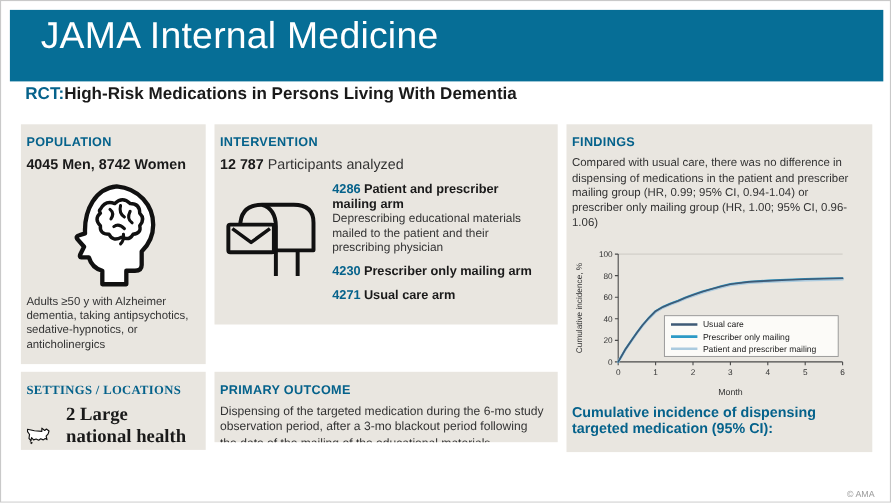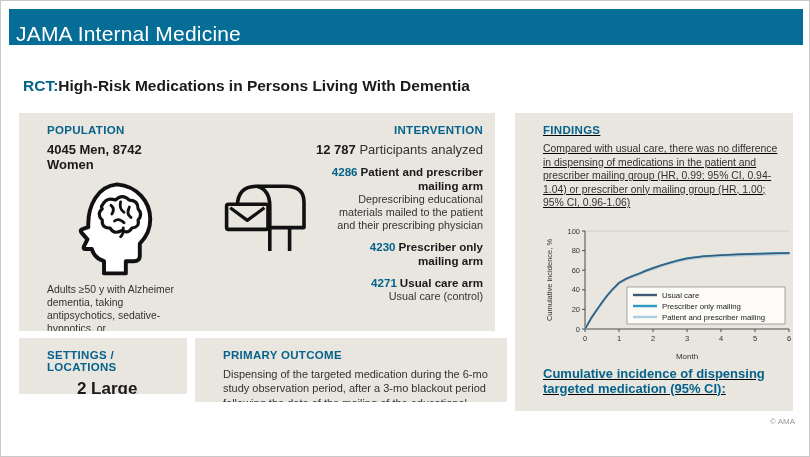--- a/index.html
+++ b/index.html
@@ -10,65 +10,65 @@
     --body:#333333;
   }
   *{box-sizing:border-box;margin:0;padding:0;}
   html,body{background:#ffffff;}
   body{font-family:"Liberation Sans", sans-serif;}
   .canvas{
     position:relative;width:810px;height:457px;background:#fff;
     border:1px solid #C9C9C9;overflow:hidden;
   }
   .band{
-    position:absolute;left:8px;top:8px;width:794px;height:36px;
+    position:absolute;left:8px;top:8px;width:794px;height:65px;
     background:var(--band);color:#fff;
-    font-size:21px;font-weight:400;letter-spacing:.2px;
-    line-height:49px;padding-left:7px;
+    font-size:34px;font-weight:400;letter-spacing:.2px;
+    line-height:49px;padding-left:28px;
   }
   .rct-title{
     position:absolute;left:22px;top:76px;font-size:15.5px;font-weight:bold;color:var(--ink);
   }
   .rct-title .tag{color:var(--accent);margin-right:0;}
   .panel{
-    position:absolute;background:var(--panel);padding:11px 12px 10px 28px;overflow:hidden;
+    position:absolute;background:var(--panel);padding:11px 12px 10px 5px;overflow:hidden;
   }
   .p-pop{left:18px;top:112px;width:168px;height:218px;}
-  .p-int{left:182px;top:112px;width:312px;height:218px;text-align:right;}
-  .p-find{left:514px;top:112px;width:278px;height:298px;text-decoration:underline;}
-  .p-set{left:18px;top:337px;width:168px;height:56px;}
+  .p-int{left:194px;top:112px;width:312px;height:182px;}
+  .p-find{left:514px;top:112px;width:278px;height:298px;}
+  .p-set{left:18px;top:337px;width:168px;height:71px;font-family:Liberation Serif, serif;}
   .p-out{left:194px;top:337px;width:312px;height:64px;}
   .ph{
     color:var(--accent);font-size:11.5px;font-weight:bold;letter-spacing:.3px;margin-bottom:6px;
   }
   .bold-line{font-size:13px;font-weight:bold;color:var(--ink);}
   .small{font-size:10.4px;color:var(--body);line-height:1.24;}
   .pop-icon-wrap{display:flex;justify-content:center;margin:7px 0 7px 0;}
   .pop-desc{margin-bottom:4px;}
   .int-count{font-size:13px;color:var(--body);margin-bottom:8px;}
   .int-count b{color:var(--ink);}
   .int-row{display:flex;}
   .int-icon-col{width:102px;flex:0 0 102px;padding-top:10px;padding-left:4px;}
-  .arm{margin-bottom:8px;margin-left:14px;}
+  .arm{margin-bottom:8px;}
   .arm-title{font-size:11.6px;font-weight:bold;color:var(--ink);line-height:1.2;}
   .arm-title .n{color:var(--accent);margin-right:3px;}
   .arm-desc{font-size:10.8px;color:var(--body);line-height:1.22;}
   .find-sum{font-size:10.4px;color:var(--body);line-height:1.3;margin-bottom:15px;}
   .chart-wrap{margin:0 0 2px -2px;}
   .res-head{color:var(--accent);font-size:13px;font-weight:bold;line-height:1.15;margin-bottom:4px;}
   .res-line{font-size:10.5px;color:var(--body);line-height:1.3;}
   .set-row{display:flex;align-items:center;gap:9px;}
   .set-text{font-size:17px;font-weight:bold;color:var(--ink);line-height:1.15;}
   .out-text{font-size:11px;color:var(--body);line-height:1.3;}
   .footer{
     position:absolute;left:18px;top:421px;width:720px;
     font-size:9.8px;color:#3d3d3d;line-height:1.4;
   }
   .ama{
-    position:absolute;right:14px;top:416px;font-size:8px;color:#9a9a9a;text-align:right;
+    position:absolute;right:14px;top:444px;font-size:8px;color:#9a9a9a;text-align:right;
   }
   svg text{font-family:"Liberation Sans", sans-serif;}
 </style>
 </head>
 <body>
 
 <div class="canvas">
 
   <div class="band">
     <span>JAMA Internal Medicine</span>
@@ -114,21 +114,20 @@
       <div class="arms-col">
         <div class="arm">
           <div class="arm-title"><span class="n">4286</span><span>Patient and prescriber mailing arm</span></div>
           <div class="arm-desc">Deprescribing educational materials mailed to the patient and their prescribing physician</div>
         </div>
         <div class="arm">
           <div class="arm-title"><span class="n">4230</span><span>Prescriber only mailing arm</span></div>
         </div>
         <div class="arm">
           <div class="arm-title"><span class="n">4271</span><span>Usual care arm</span></div>
-          <div class="arm-desc">Usual care (control)</div>
         </div>
       </div>
     </div>
   </div>
 
   <div class="panel p-find">
     <div class="ph">FINDINGS</div>
     <div class="find-sum">Compared with usual care, there was no difference in dispensing of medications in the patient and prescriber mailing group (HR, 0.99; 95% CI, 0.94-1.04) or prescriber only mailing group (HR, 1.00; 95% CI, 0.96-1.06)</div>
     <div class="chart-wrap">
       <svg viewBox="0 0 254 136" width="254" height="136">

